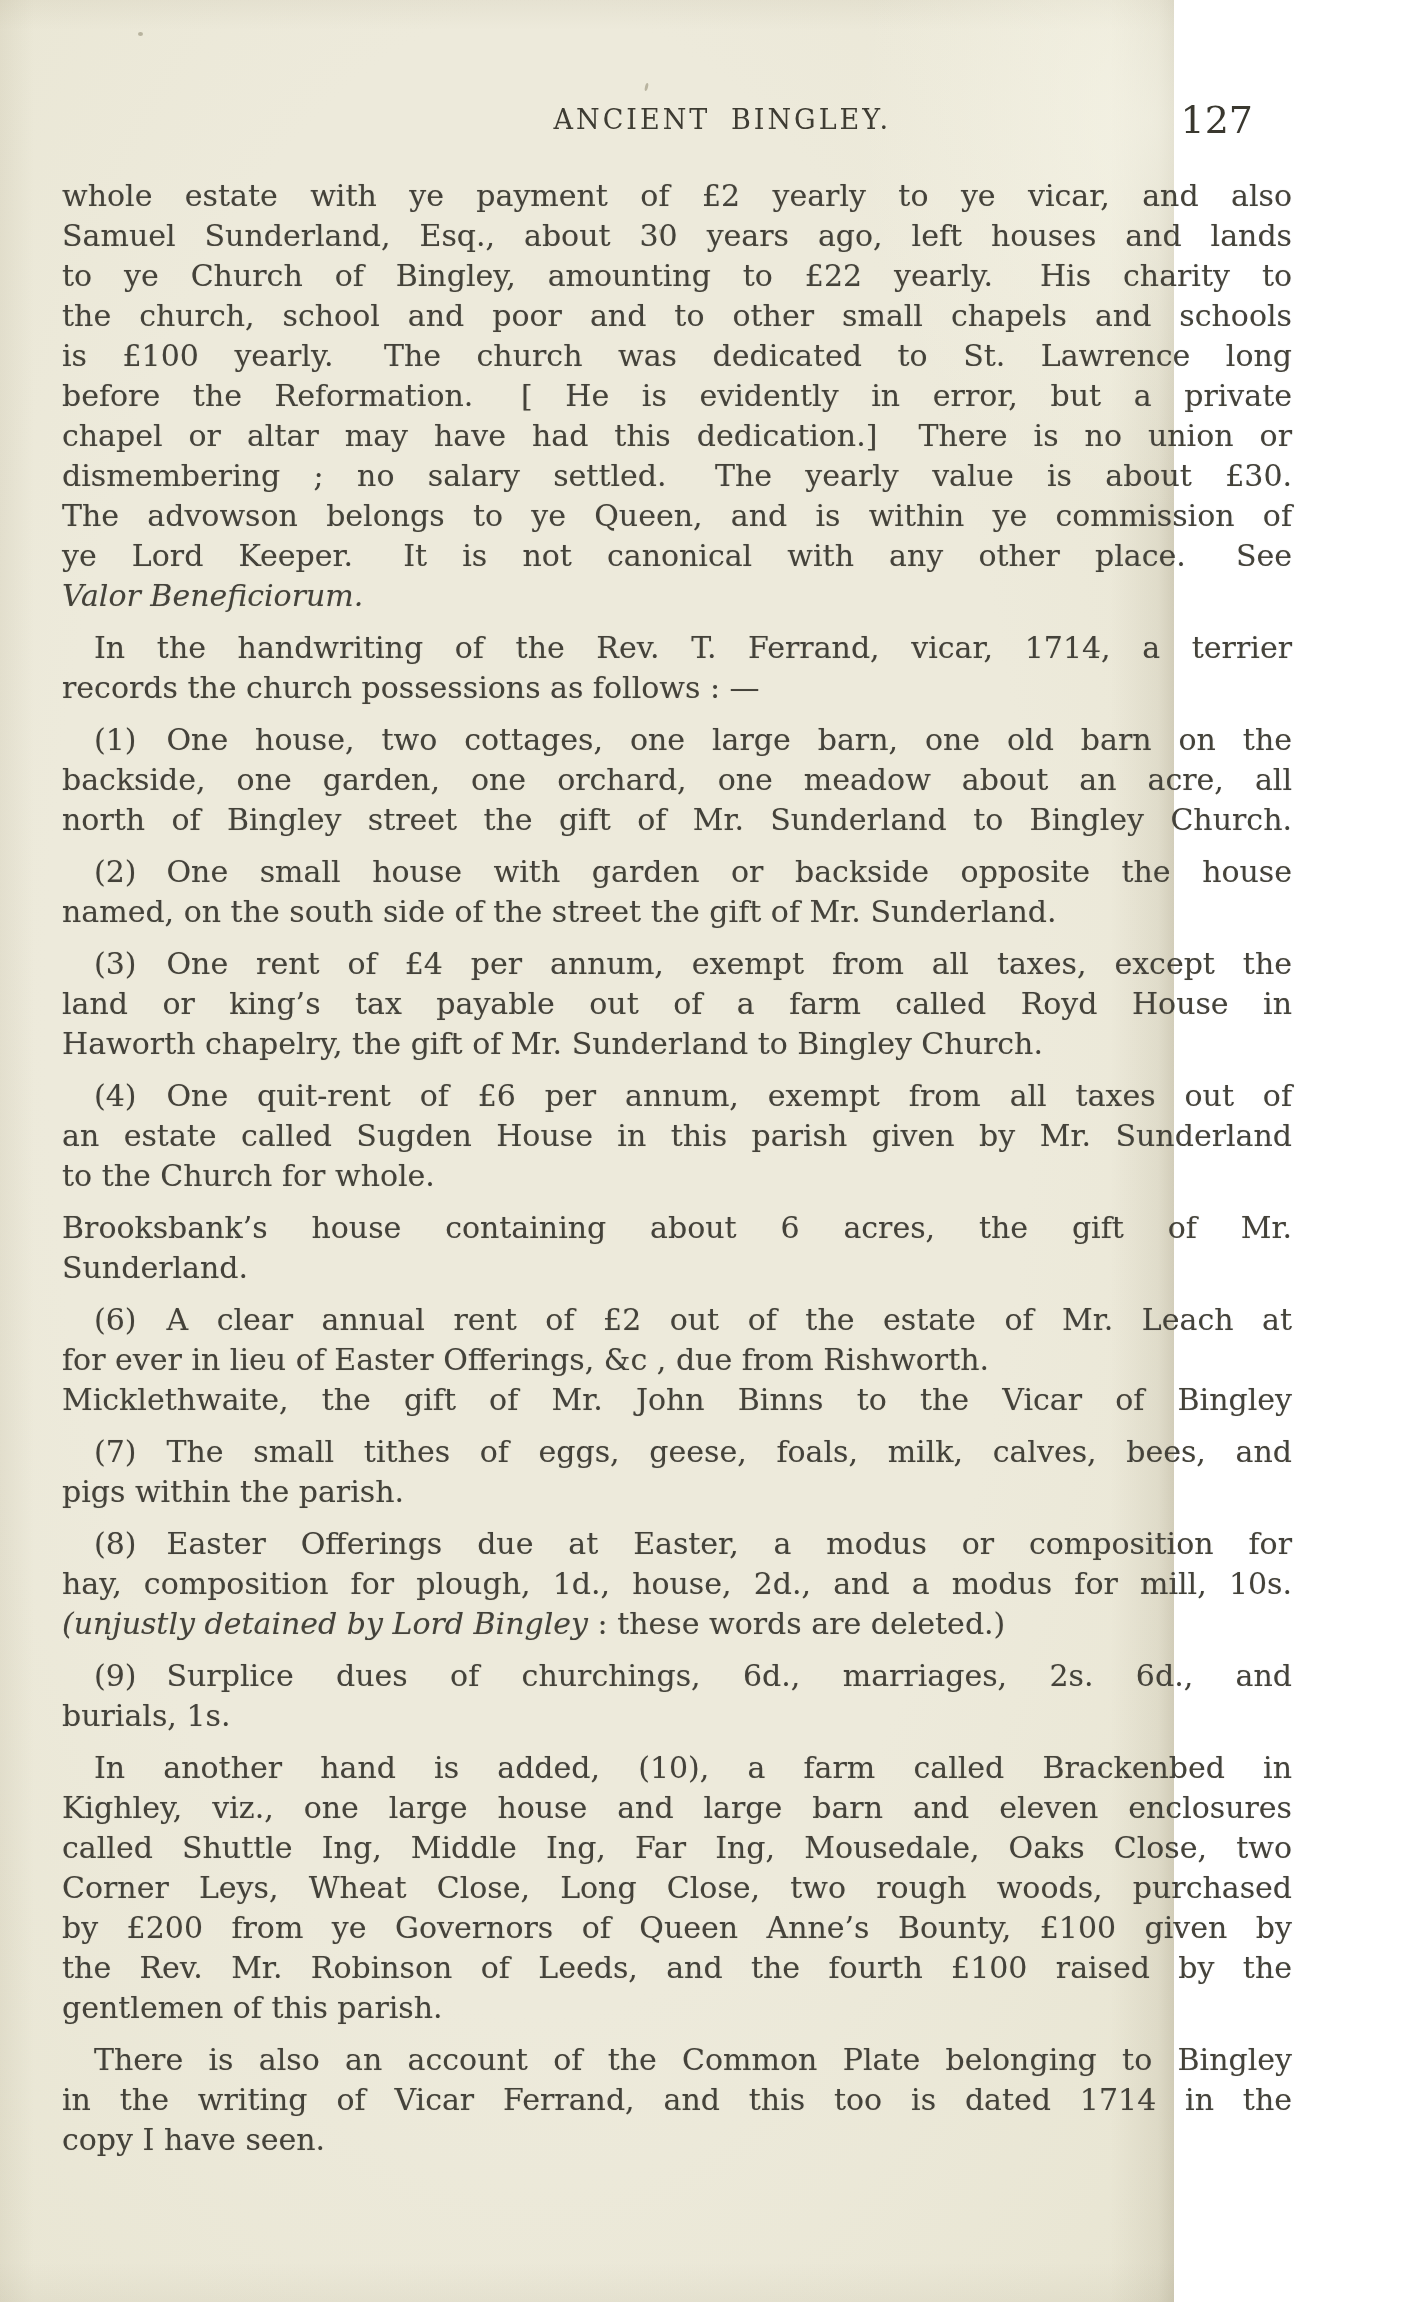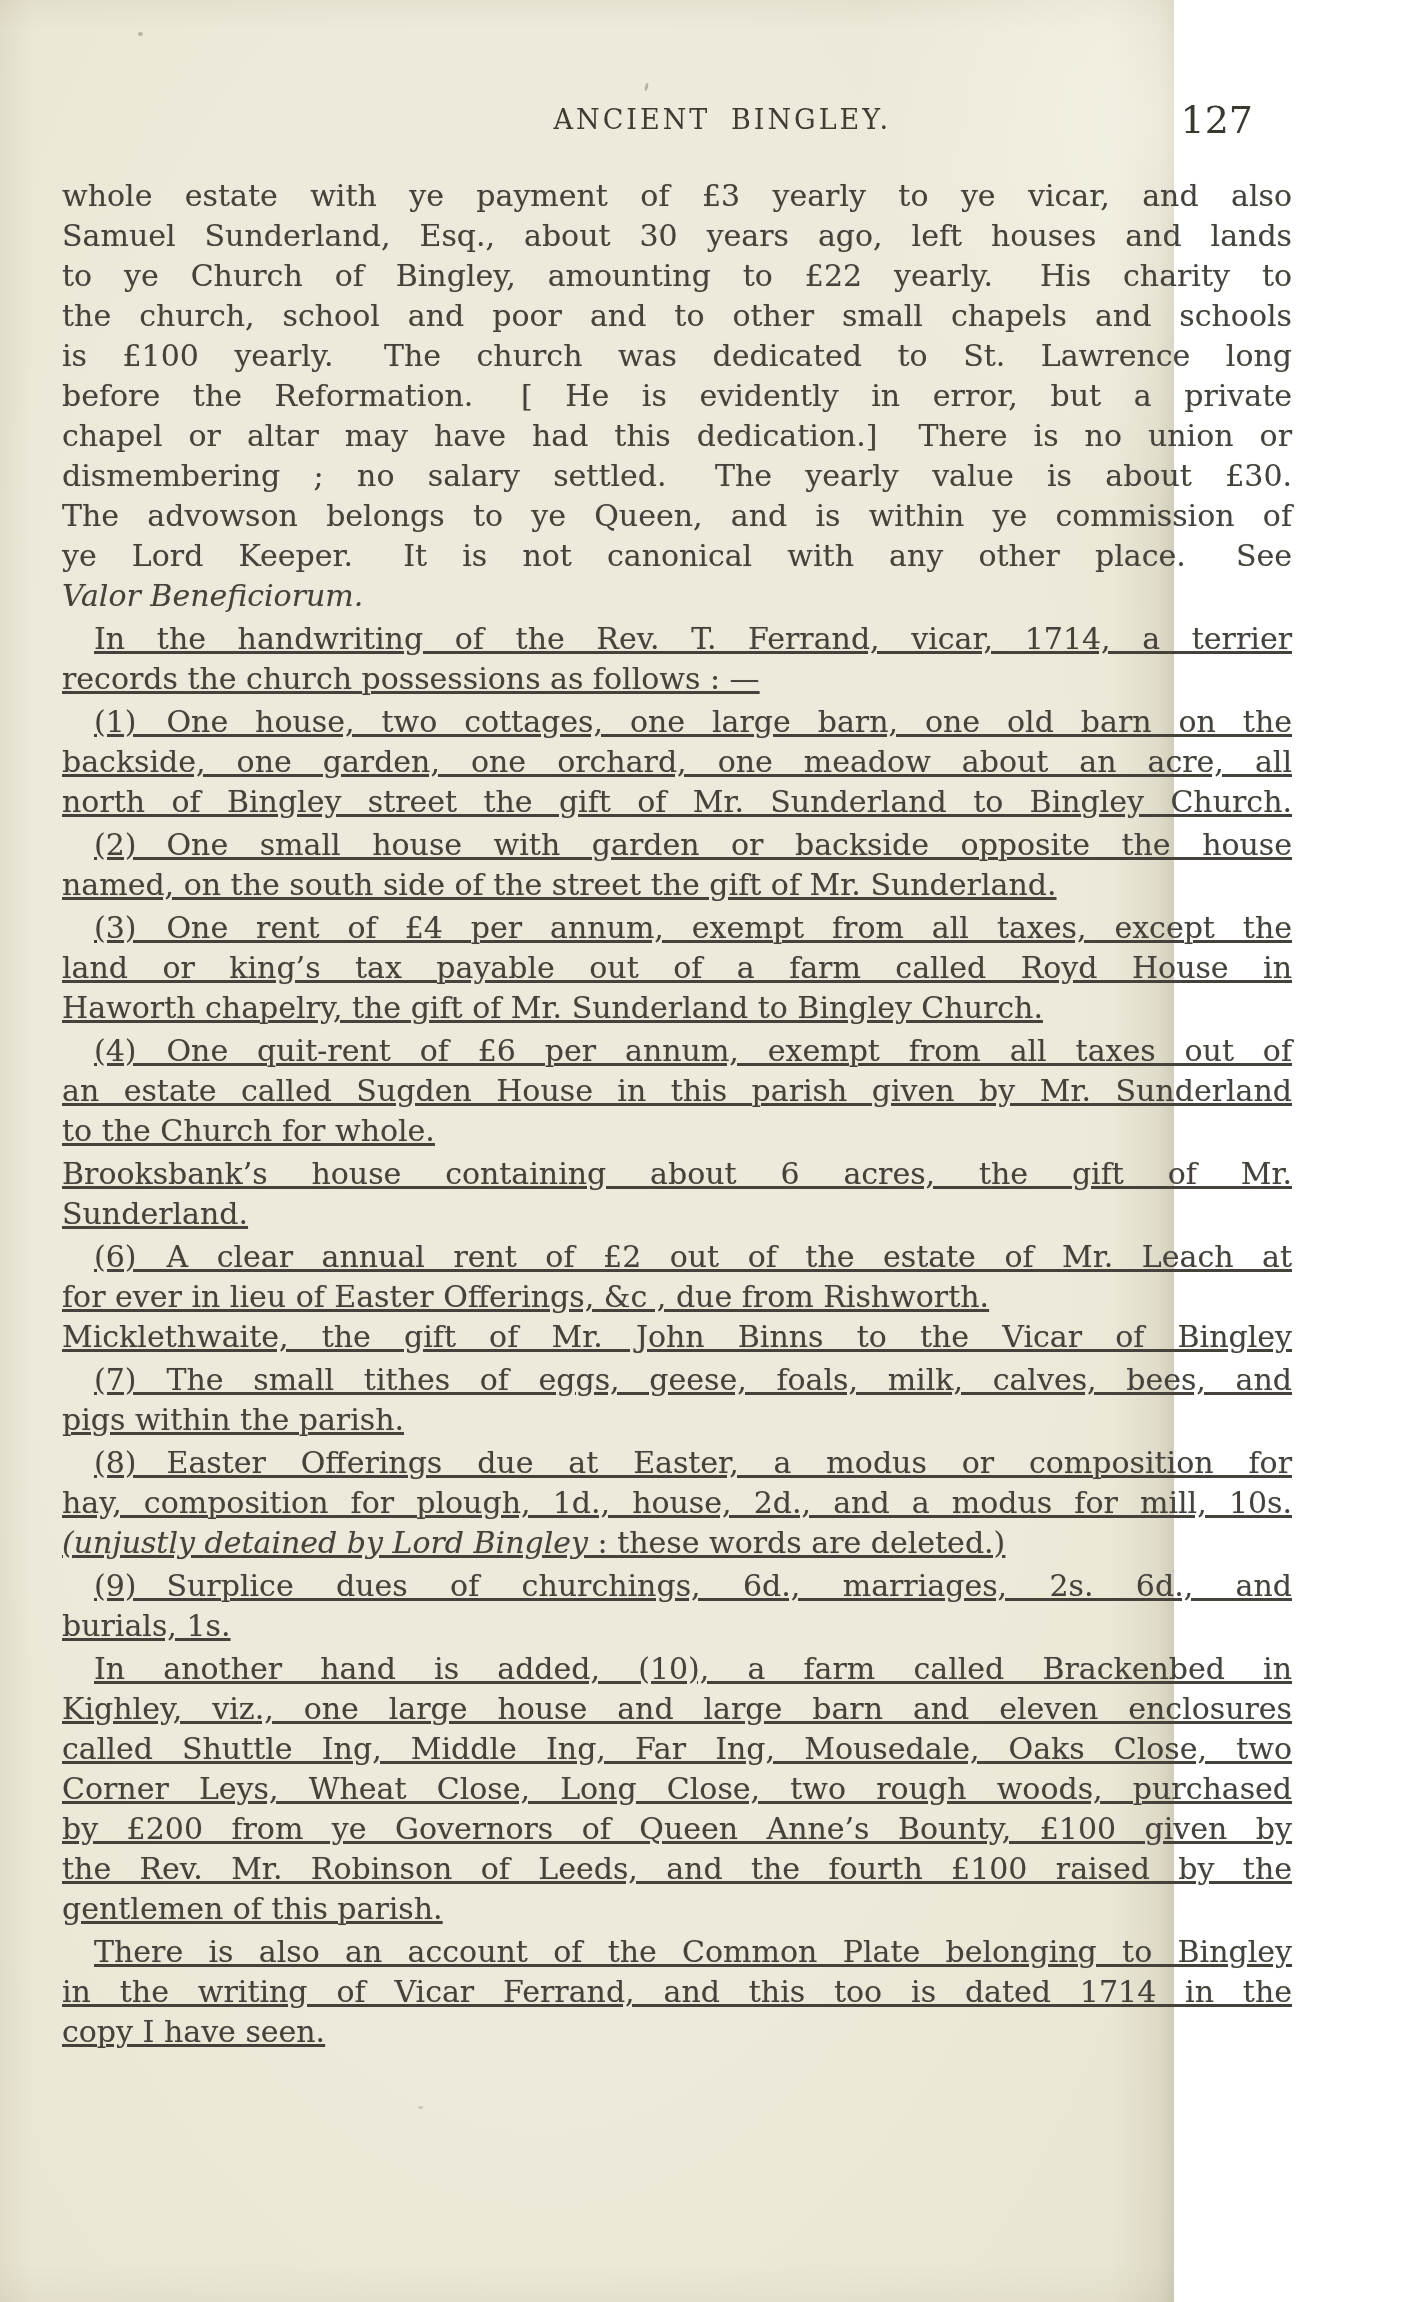--- a/index.html
+++ b/index.html
@@ -57,21 +57,21 @@
     position: absolute;
     left: 62px;
     top: 176px;
     width: 1230px;
     font-size: 30px;
     line-height: 40px;
     color: #44423a;
     text-shadow: 0 0 1px rgba(68,66,58,0.25);
   }
   .para { margin: 0; }
-  .para + .para { margin-top: 3px; text-decoration: underline; }
+  .para + .para { margin-top: 12px; }
   .line {
     text-align: justify;
     text-align-last: justify;
     white-space: normal;
   }
   .line.lastline { text-align-last: left; }
   .line.firstline { text-indent: 32px; }
   .it { font-style: italic; }
   .speck {
     position: absolute;
@@ -87,21 +87,21 @@
 <body>
 
 <div class="page">
   <div class="running-head">
     <span class="head-title">ANCIENT BINGLEY.</span>
     <span class="page-num">127</span>
   </div>
 
   <div class="textblock" id="textblock">
       <div class="para">
-        <div class="line"><span>whole estate with ye payment of £3 yearly to ye vicar, and also</span></div>
+        <div class="line"><span>whole estate with ye payment of £2 yearly to ye vicar, and also</span></div>
         <div class="line"><span>Samuel Sunderland, Esq., about 30 years ago, left houses and lands</span></div>
         <div class="line"><span>to ye Church of Bingley, amounting to £22 yearly.  His charity to</span></div>
         <div class="line"><span>the church, school and poor and to other small chapels and schools</span></div>
         <div class="line"><span>is £100 yearly.  The church was dedicated to St. Lawrence long</span></div>
         <div class="line"><span>before the Reformation.  [ He is evidently in error, but a private</span></div>
         <div class="line"><span>chapel or altar may have had this dedication.]  There is no union or</span></div>
         <div class="line"><span>dismembering ; no salary settled.  The yearly value is about £30.</span></div>
         <div class="line"><span>The advowson belongs to ye Queen, and is within ye commission of</span></div>
         <div class="line"><span>ye Lord Keeper.  It is not canonical with any other place.  See</span></div>
         <div class="line lastline"><span class="it">Valor Beneficiorum.</span></div>

